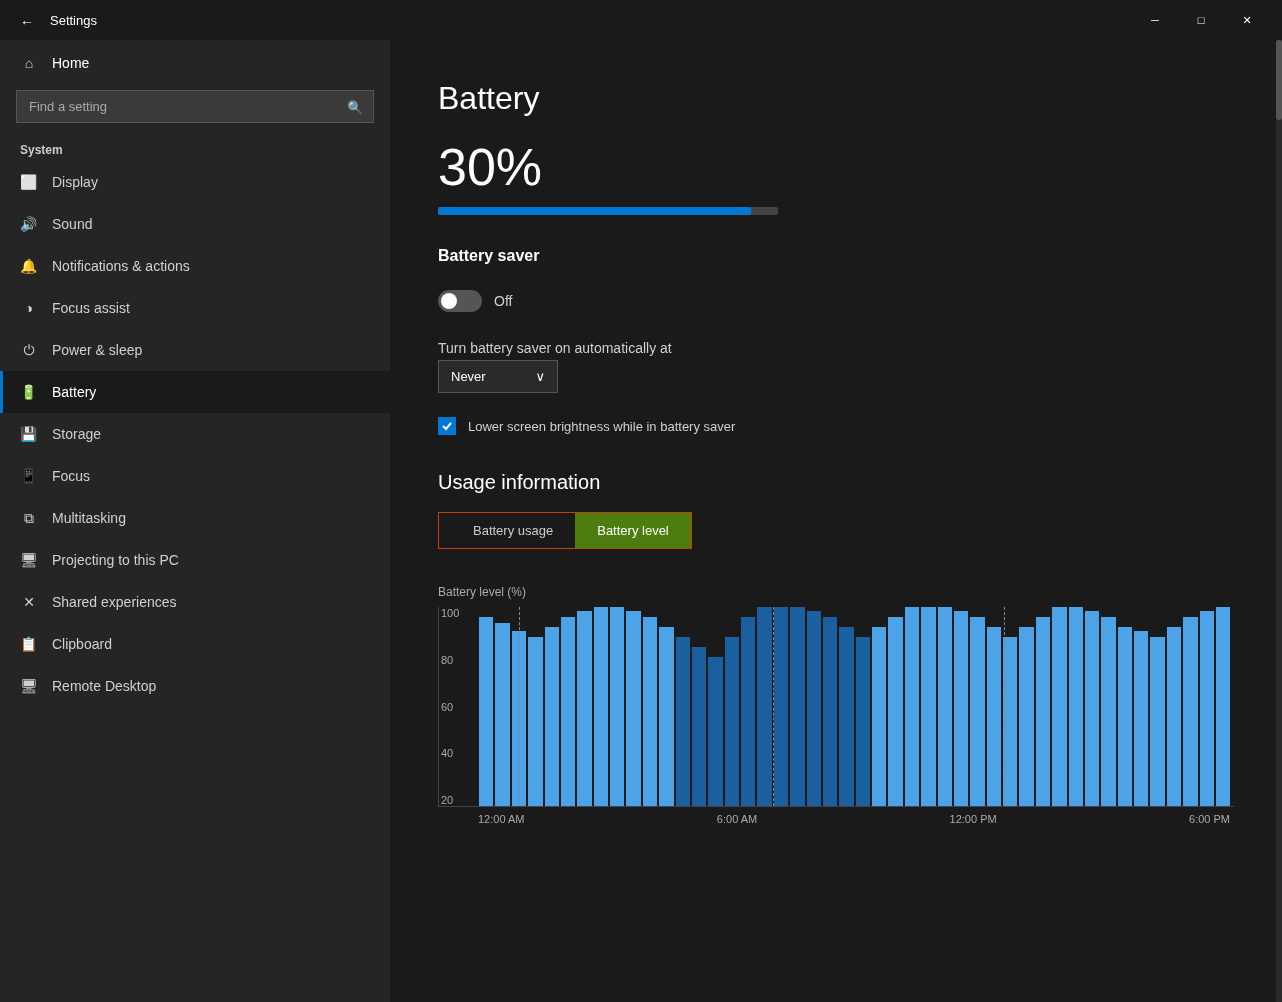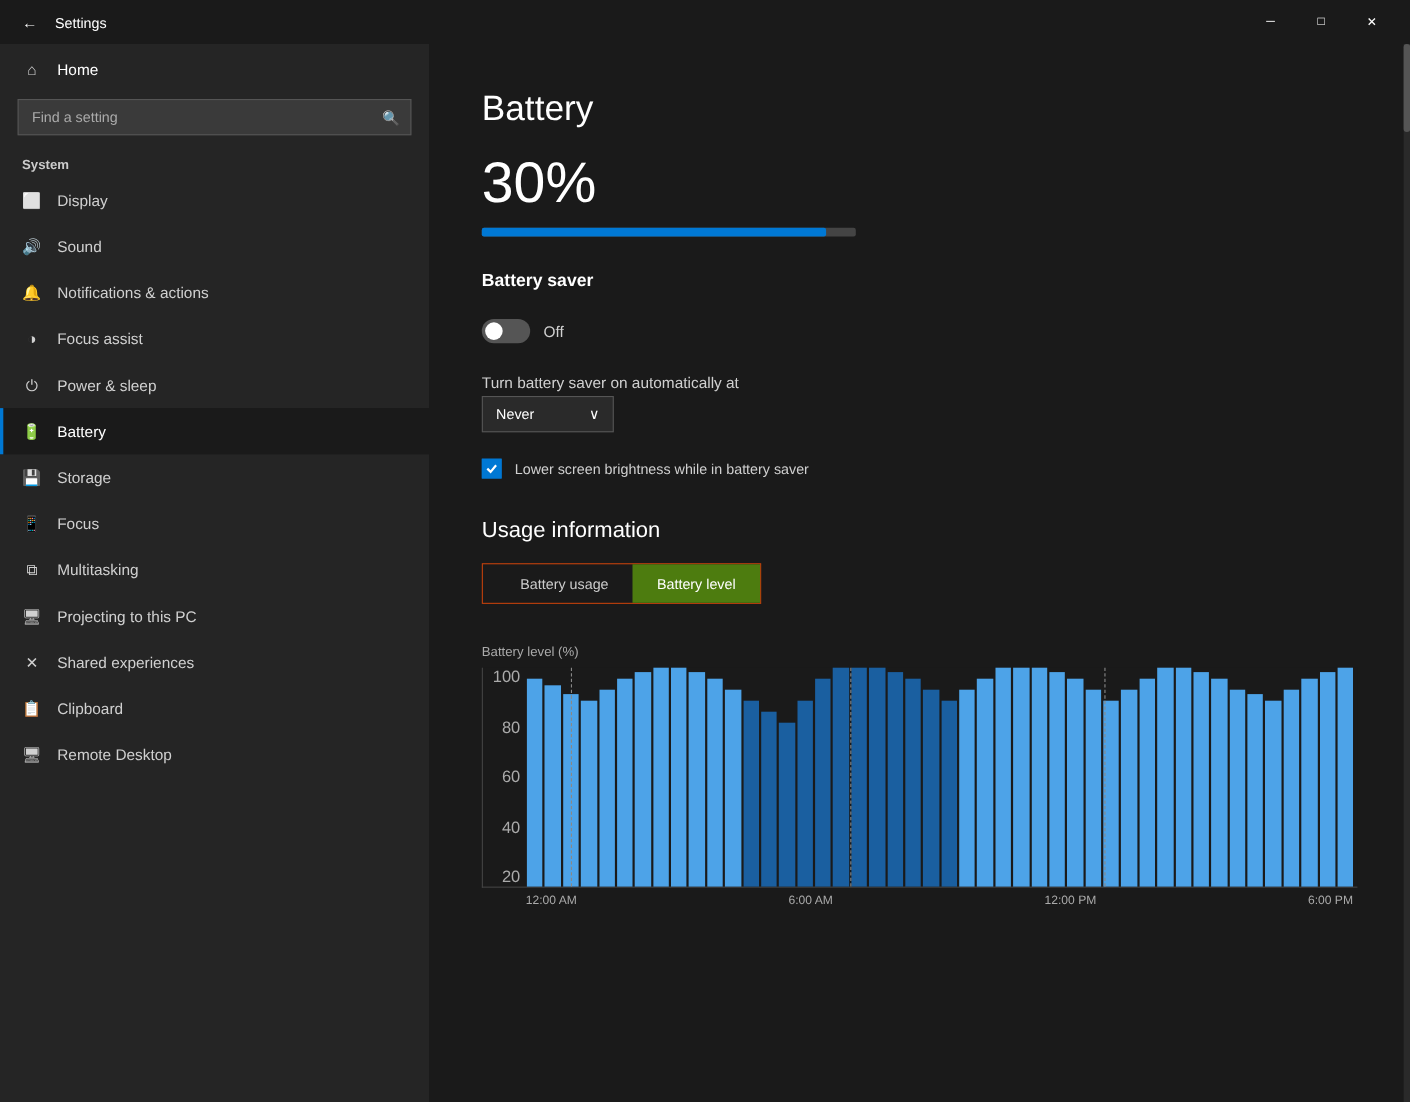--- a/index.html
+++ b/index.html
@@ -332,23 +332,23 @@
       left: 0;
       top: 0;
       bottom: 0;
       width: 40px;
       display: flex;
       flex-direction: column;
       justify-content: space-between;
       padding: 0 0 0 2px;
     }
     .chart-y-tick {
-      font-size: 15px;
+      font-size: 11px;
       color: #aaa;
-      text-align: right;
+      text-align: left;
       padding-right: 6px;
     }
     .chart-bars {
       display: flex;
       align-items: flex-end;
       gap: 2px;
       flex: 1;
       height: 100%;
     }
     .chart-bar {

